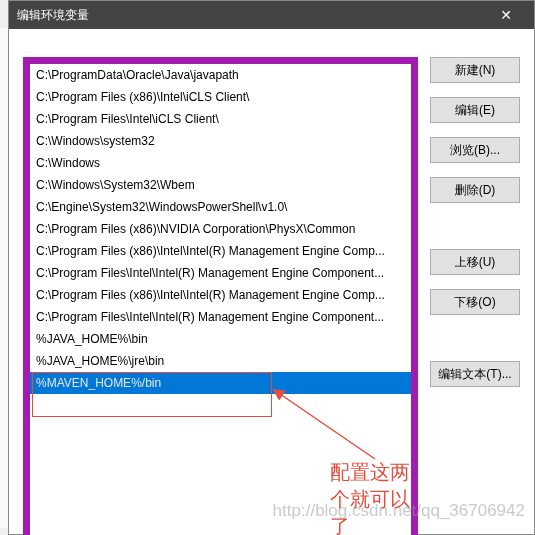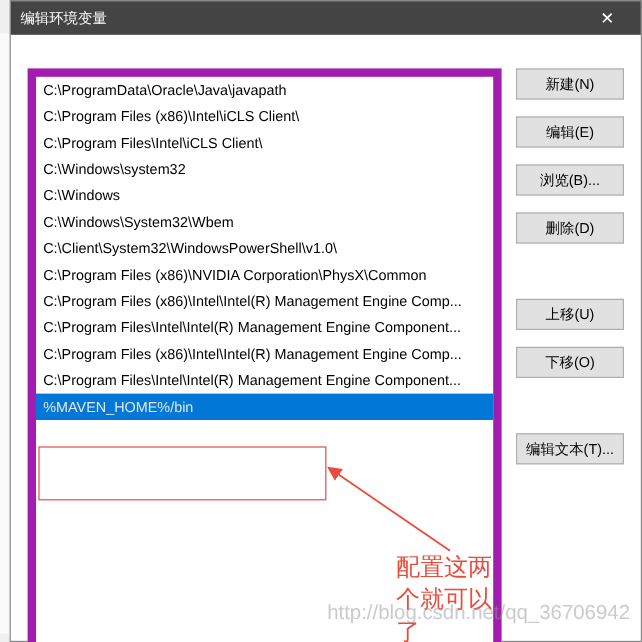--- a/index.html
+++ b/index.html
@@ -166,26 +166,28 @@
   </div>
 
   <div class="content">
     <div class="listbox" id="listbox">
       <div class="list-item">C:\ProgramData\Oracle\Java\javapath</div>
         <div class="list-item">C:\Program Files (x86)\Intel\iCLS Client\</div>
         <div class="list-item">C:\Program Files\Intel\iCLS Client\</div>
         <div class="list-item">C:\Windows\system32</div>
         <div class="list-item">C:\Windows</div>
         <div class="list-item">C:\Windows\System32\Wbem</div>
-        <div class="list-item">C:\Client\System32\WindowsPowerShell\v1.0\</div>
+        <div class="list-item">C:\Engine\System32\WindowsPowerShell\v1.0\</div>
         <div class="list-item">C:\Program Files (x86)\NVIDIA Corporation\PhysX\Common</div>
         <div class="list-item">C:\Program Files (x86)\Intel\Intel(R) Management Engine Comp...</div>
         <div class="list-item">C:\Program Files\Intel\Intel(R) Management Engine Component...</div>
         <div class="list-item">C:\Program Files (x86)\Intel\Intel(R) Management Engine Comp...</div>
         <div class="list-item">C:\Program Files\Intel\Intel(R) Management Engine Component...</div>
+        <div class="list-item">%JAVA_HOME%\bin</div>
+        <div class="list-item">%JAVA_HOME%\jre\bin</div>
         <div class="list-item selected">%MAVEN_HOME%/bin</div>
 
     <div class="red-box"></div>
         <svg class="arrow-svg">
         <defs>
           <marker id="ah" markerWidth="8" markerHeight="8" refX="2" refY="4" orient="auto">
             <path d="M0,0 L8,4 L0,8 Z" fill="#e74c3c"></path>
           </marker>
         </defs>
         <line x1="345" y1="395" x2="250" y2="330" stroke="#e74c3c" stroke-width="1.5" marker-end="url(#ah)"></line>

